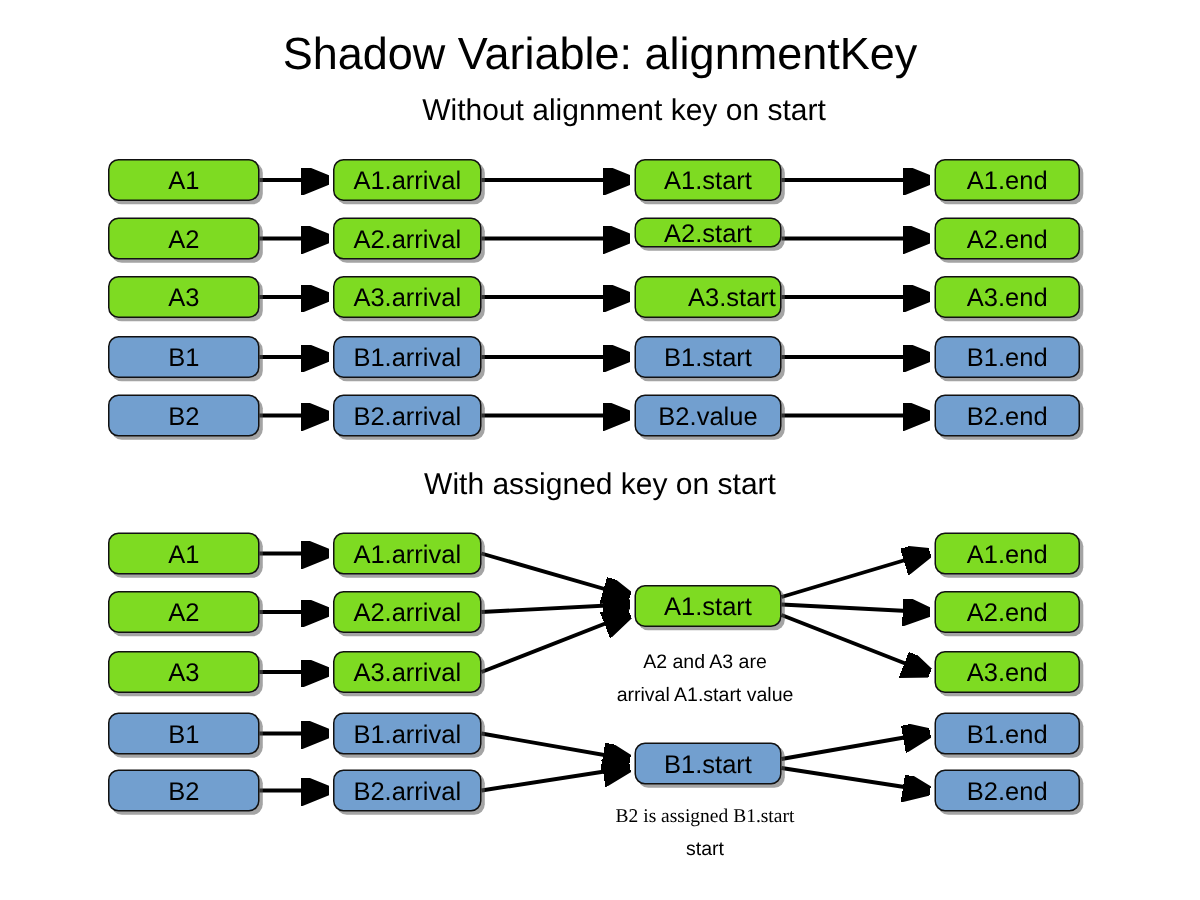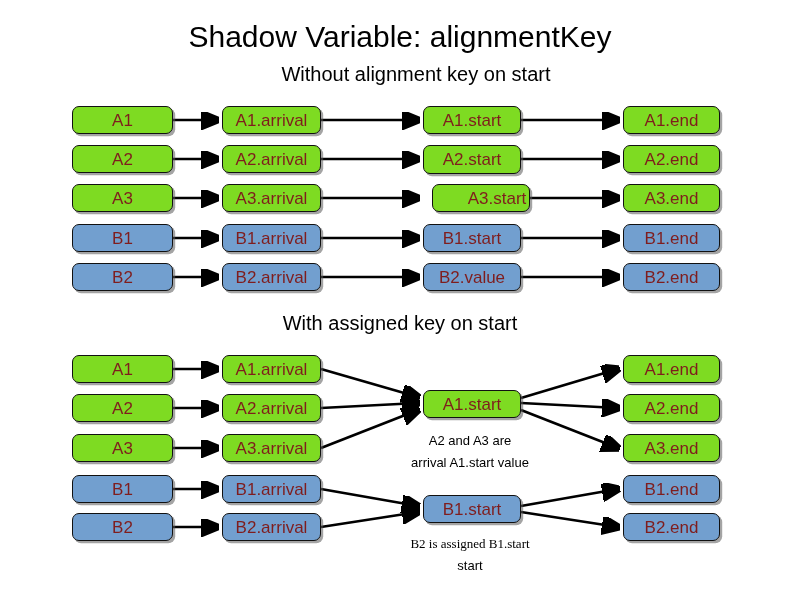--- a/index.html
+++ b/index.html
@@ -48,21 +48,21 @@
   .node {
     position: absolute;
     box-sizing: border-box;
     border: 1.6px solid #111111;
     border-radius: 7px;
     display: flex;
     align-items: center;
     justify-content: center;
     font-size: 17px;
     line-height: 17px;
-    color: #7f1d1d;
+    color: #000000;
     box-shadow: 2.2px 2.2px 0 rgba(90,90,90,0.55);
     white-space: nowrap;
     user-select: none;
   }
   .node.green { background: #7EDB22; }
   .node.blue  { background: #729FCF; }
 
   .caption {
     position: absolute;
     text-align: center;
@@ -123,26 +123,26 @@
     <line x1="521" y1="277" x2="618" y2="277" marker-end="url(#ah)"></line>
   </svg>
 
   <div class="node green" style="left:72px;  top:106px; width:101px; height:28px;">A1</div>
   <div class="node green" style="left:222px; top:106px; width:99px;  height:28px;">A1.arrival</div>
   <div class="node green" style="left:423px; top:106px; width:98px;  height:28px;">A1.start</div>
   <div class="node green" style="left:623px; top:106px; width:97px;  height:28px;">A1.end</div>
 
   <div class="node green" style="left:72px;  top:145px; width:101px; height:28px;">A2</div>
   <div class="node green" style="left:222px; top:145px; width:99px;  height:28px;">A2.arrival</div>
-  <div class="node green" style="left:423px; top:145px; width:98px;  height:29px;">A2.start</div>
+  <div class="node green" style="left:423px; top:145px; width:98px;  height:20px;">A2.start</div>
   <div class="node green" style="left:623px; top:145px; width:97px;  height:28px;">A2.end</div>
 
   <div class="node green" style="left:72px;  top:184px; width:101px; height:28px;">A3</div>
   <div class="node green" style="left:222px; top:184px; width:99px;  height:28px;">A3.arrival</div>
-  <div class="node green" style="left:432px; top:184px; width:98px;  height:28px;padding-left:32px;">A3.start</div>
+  <div class="node green" style="left:423px; top:184px; width:98px;  height:28px;padding-left:32px;">A3.start</div>
   <div class="node green" style="left:623px; top:184px; width:97px;  height:28px;">A3.end</div>
 
   <div class="node blue" style="left:72px;  top:224px; width:101px; height:28px;">B1</div>
   <div class="node blue" style="left:222px; top:224px; width:99px;  height:28px;">B1.arrival</div>
   <div class="node blue" style="left:423px; top:224px; width:98px;  height:28px;">B1.start</div>
   <div class="node blue" style="left:623px; top:224px; width:97px;  height:28px;">B1.end</div>
 
   <div class="node blue" style="left:72px;  top:263px; width:101px; height:28px;">B2</div>
   <div class="node blue" style="left:222px; top:263px; width:99px;  height:28px;">B2.arrival</div>
   <div class="node blue" style="left:423px; top:263px; width:98px;  height:28px;">B2.value</div>

